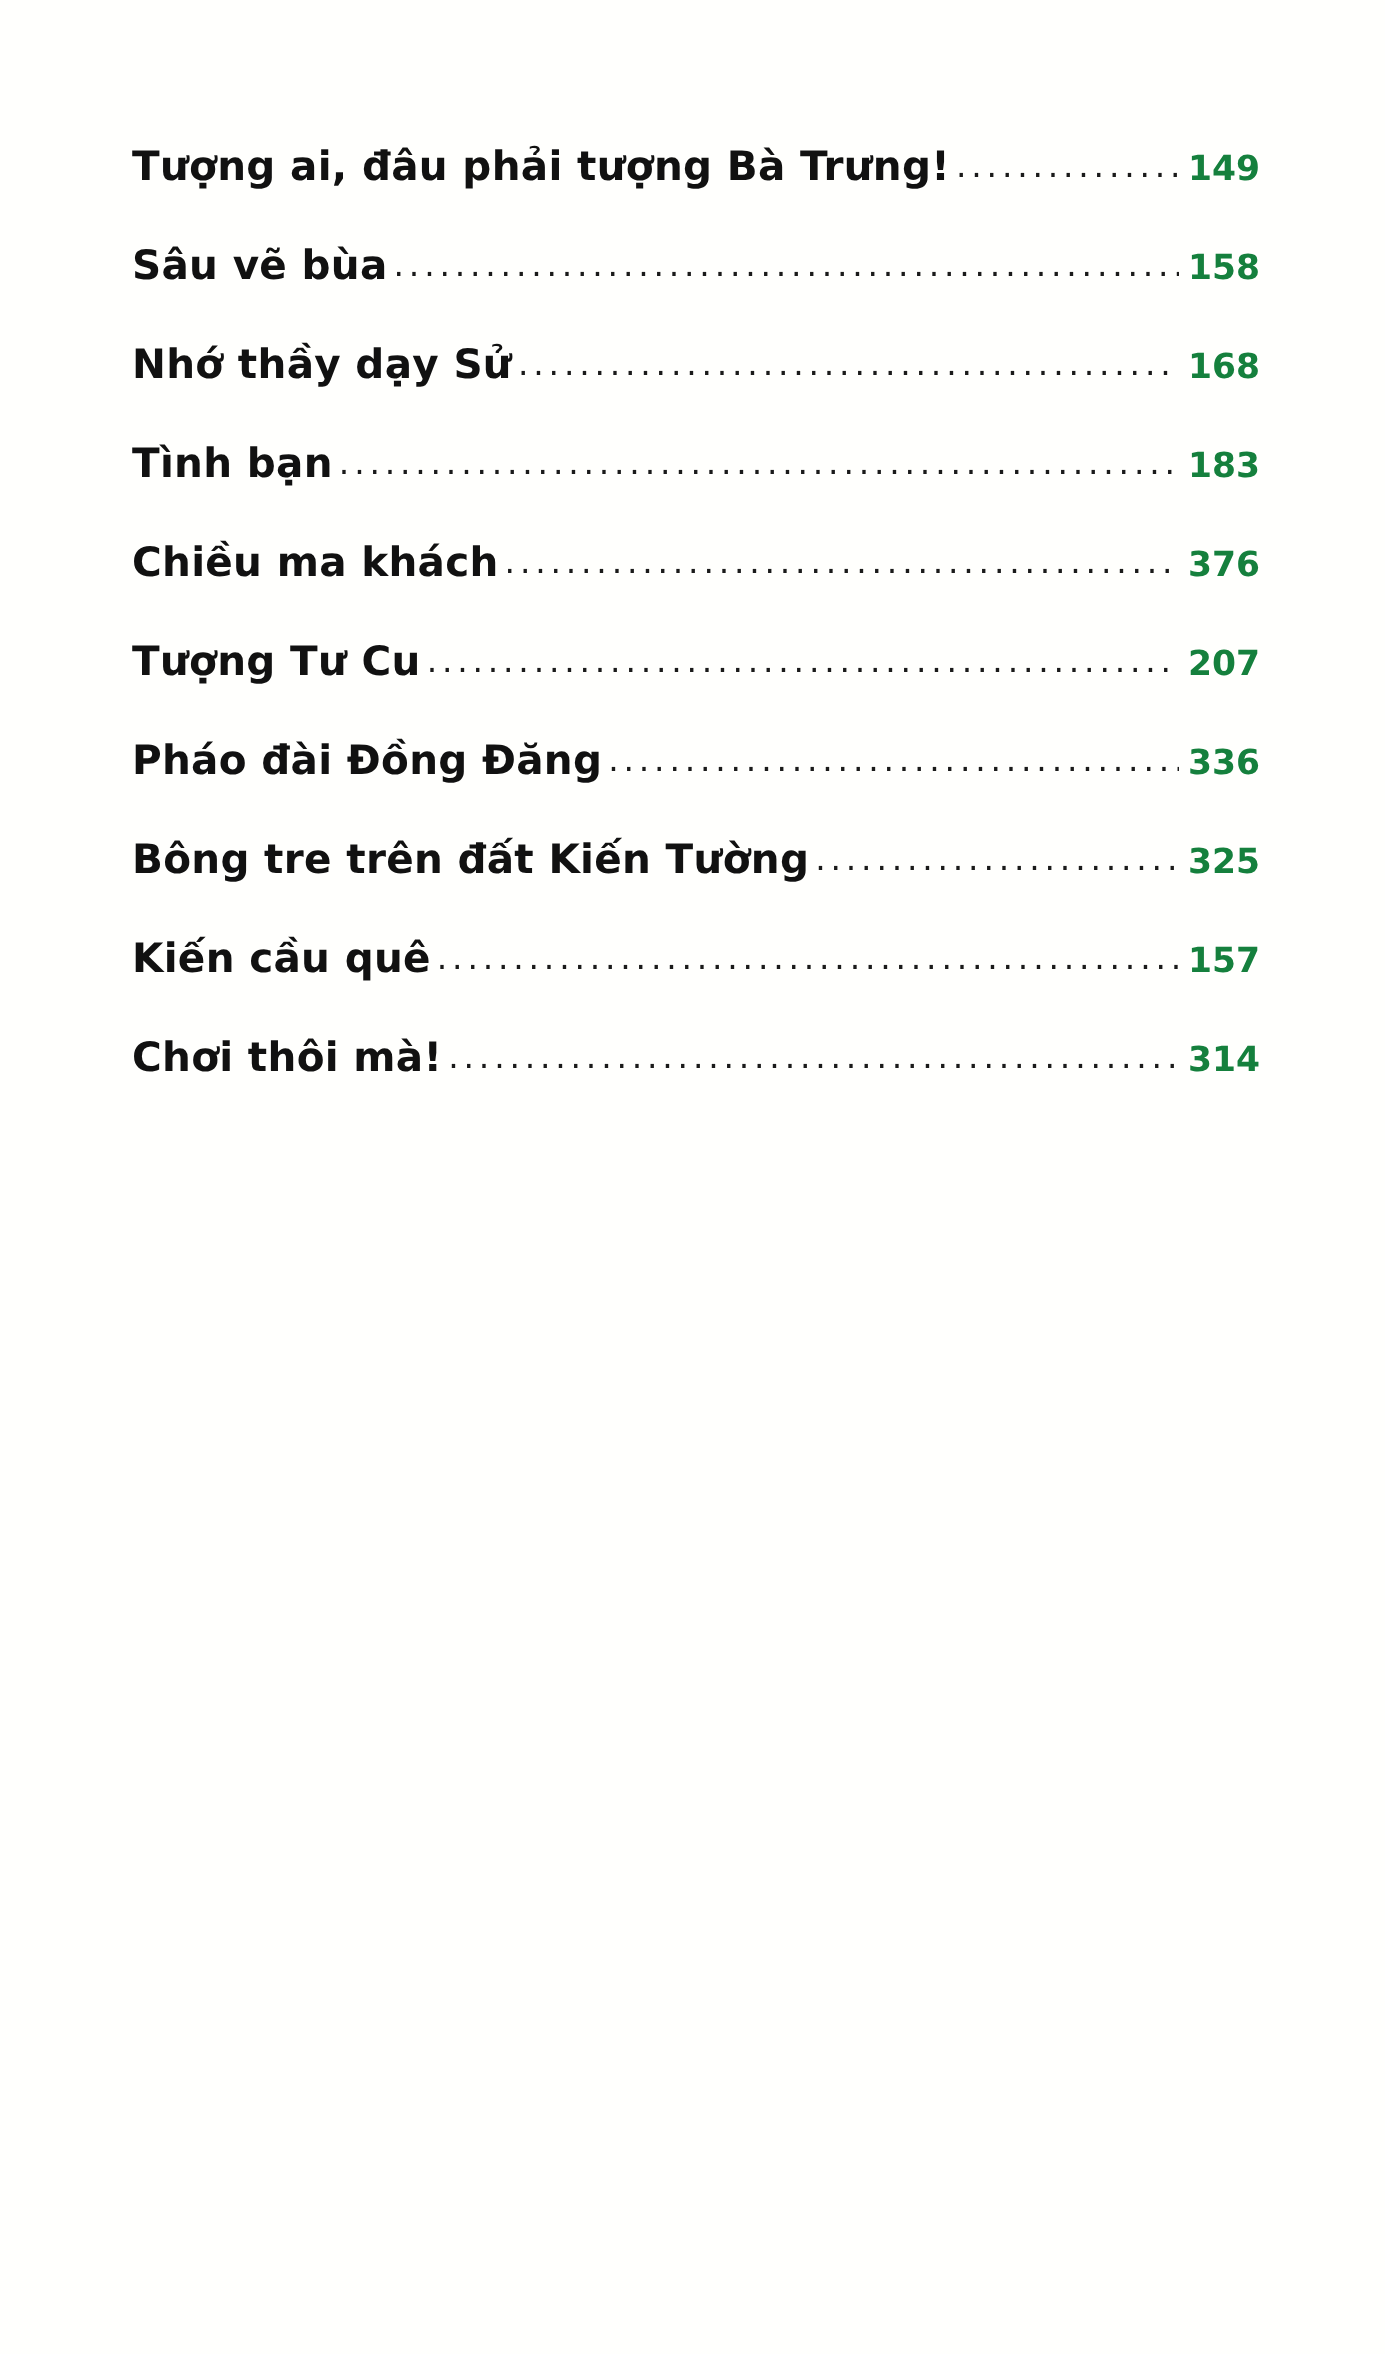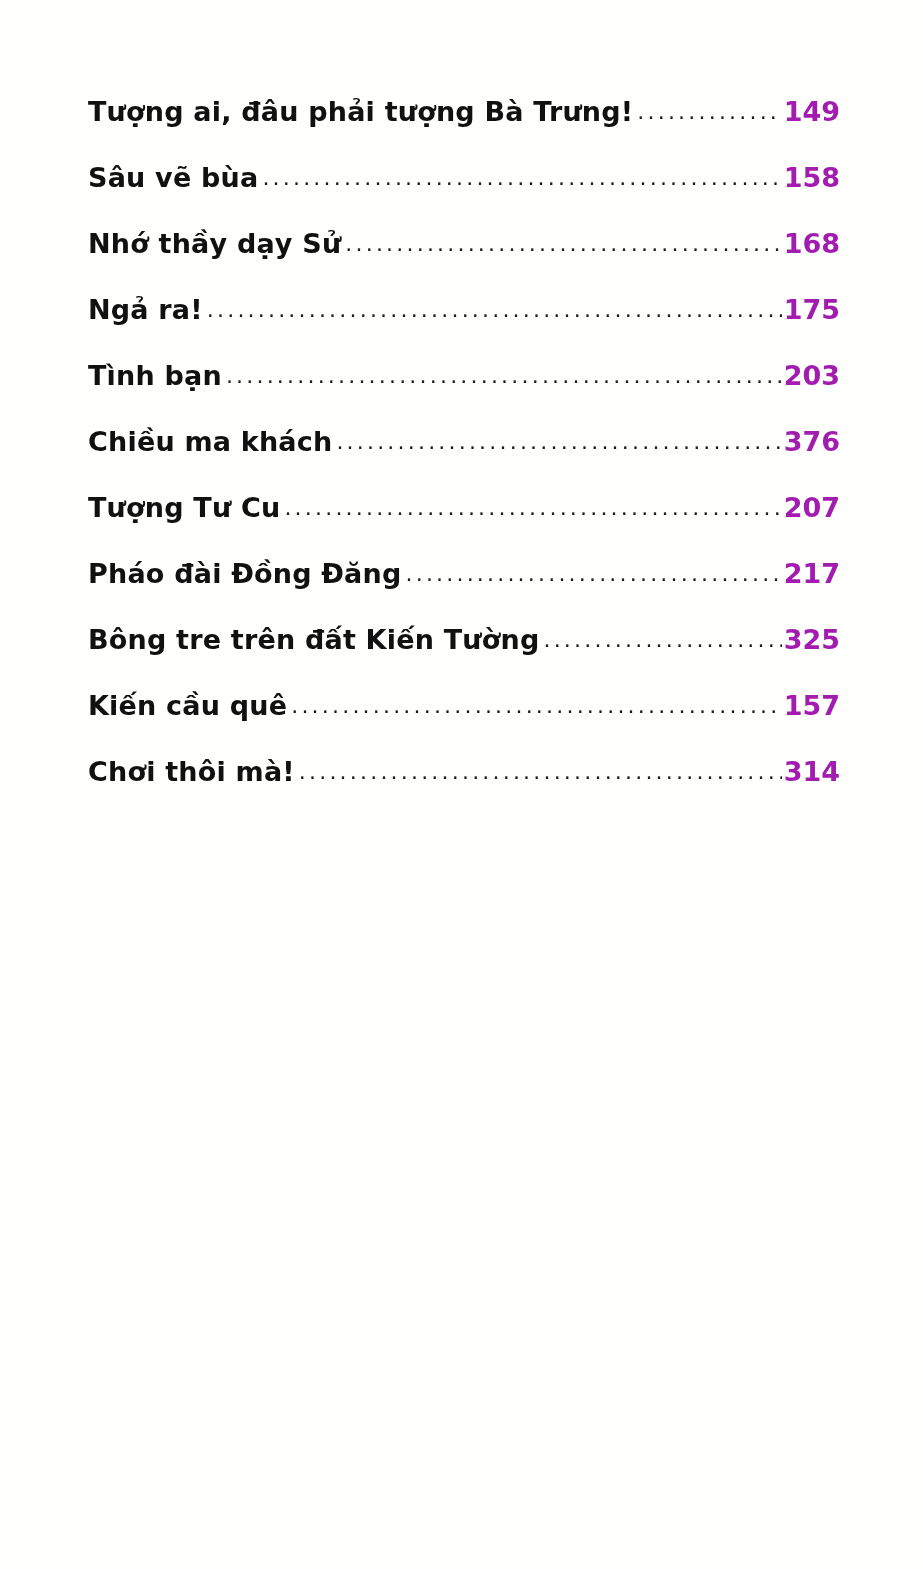--- a/index.html
+++ b/index.html
@@ -61,23 +61,23 @@
   }
 
   .toc-dots::before {
     content: "......................................................................................................................................................";
     display: block;
     white-space: nowrap;
   }
 
   .toc-page {
     flex: 0 0 auto;
-    font-size: 27px;
+    font-size: 23px;
     font-weight: 700;
-    color: #a21caf;
+    color: #15803d;
     text-align: right;
     min-width: 52px;
   }
 </style>
 </head>
 <body>
 
 <div class="page">
   <div class="toc">
 
@@ -92,48 +92,43 @@
       <span class="toc-dots"></span>
       <span class="toc-page">158</span>
     </div>
 
     <div class="toc-entry">
       <span class="toc-title">Nhớ thầy dạy Sử</span>
       <span class="toc-dots"></span>
       <span class="toc-page">168</span>
     </div>
 
-    <div class="toc-entry">
-      <span class="toc-title">Ngả ra!</span>
-      <span class="toc-dots"></span>
-      <span class="toc-page">175</span>
-    </div>
 
     <div class="toc-entry">
       <span class="toc-title">Tình bạn</span>
       <span class="toc-dots"></span>
-      <span class="toc-page">203</span>
+      <span class="toc-page">183</span>
     </div>
 
     <div class="toc-entry">
       <span class="toc-title">Chiều ma khách</span>
       <span class="toc-dots"></span>
       <span class="toc-page">376</span>
     </div>
 
     <div class="toc-entry">
       <span class="toc-title">Tượng Tư Cu</span>
       <span class="toc-dots"></span>
       <span class="toc-page">207</span>
     </div>
 
     <div class="toc-entry">
       <span class="toc-title">Pháo đài Đồng Đăng</span>
       <span class="toc-dots"></span>
-      <span class="toc-page">217</span>
+      <span class="toc-page">336</span>
     </div>
 
     <div class="toc-entry">
       <span class="toc-title">Bông tre trên đất Kiến Tường</span>
       <span class="toc-dots"></span>
       <span class="toc-page">325</span>
     </div>
 
     <div class="toc-entry">
       <span class="toc-title">Kiến cầu quê</span>

